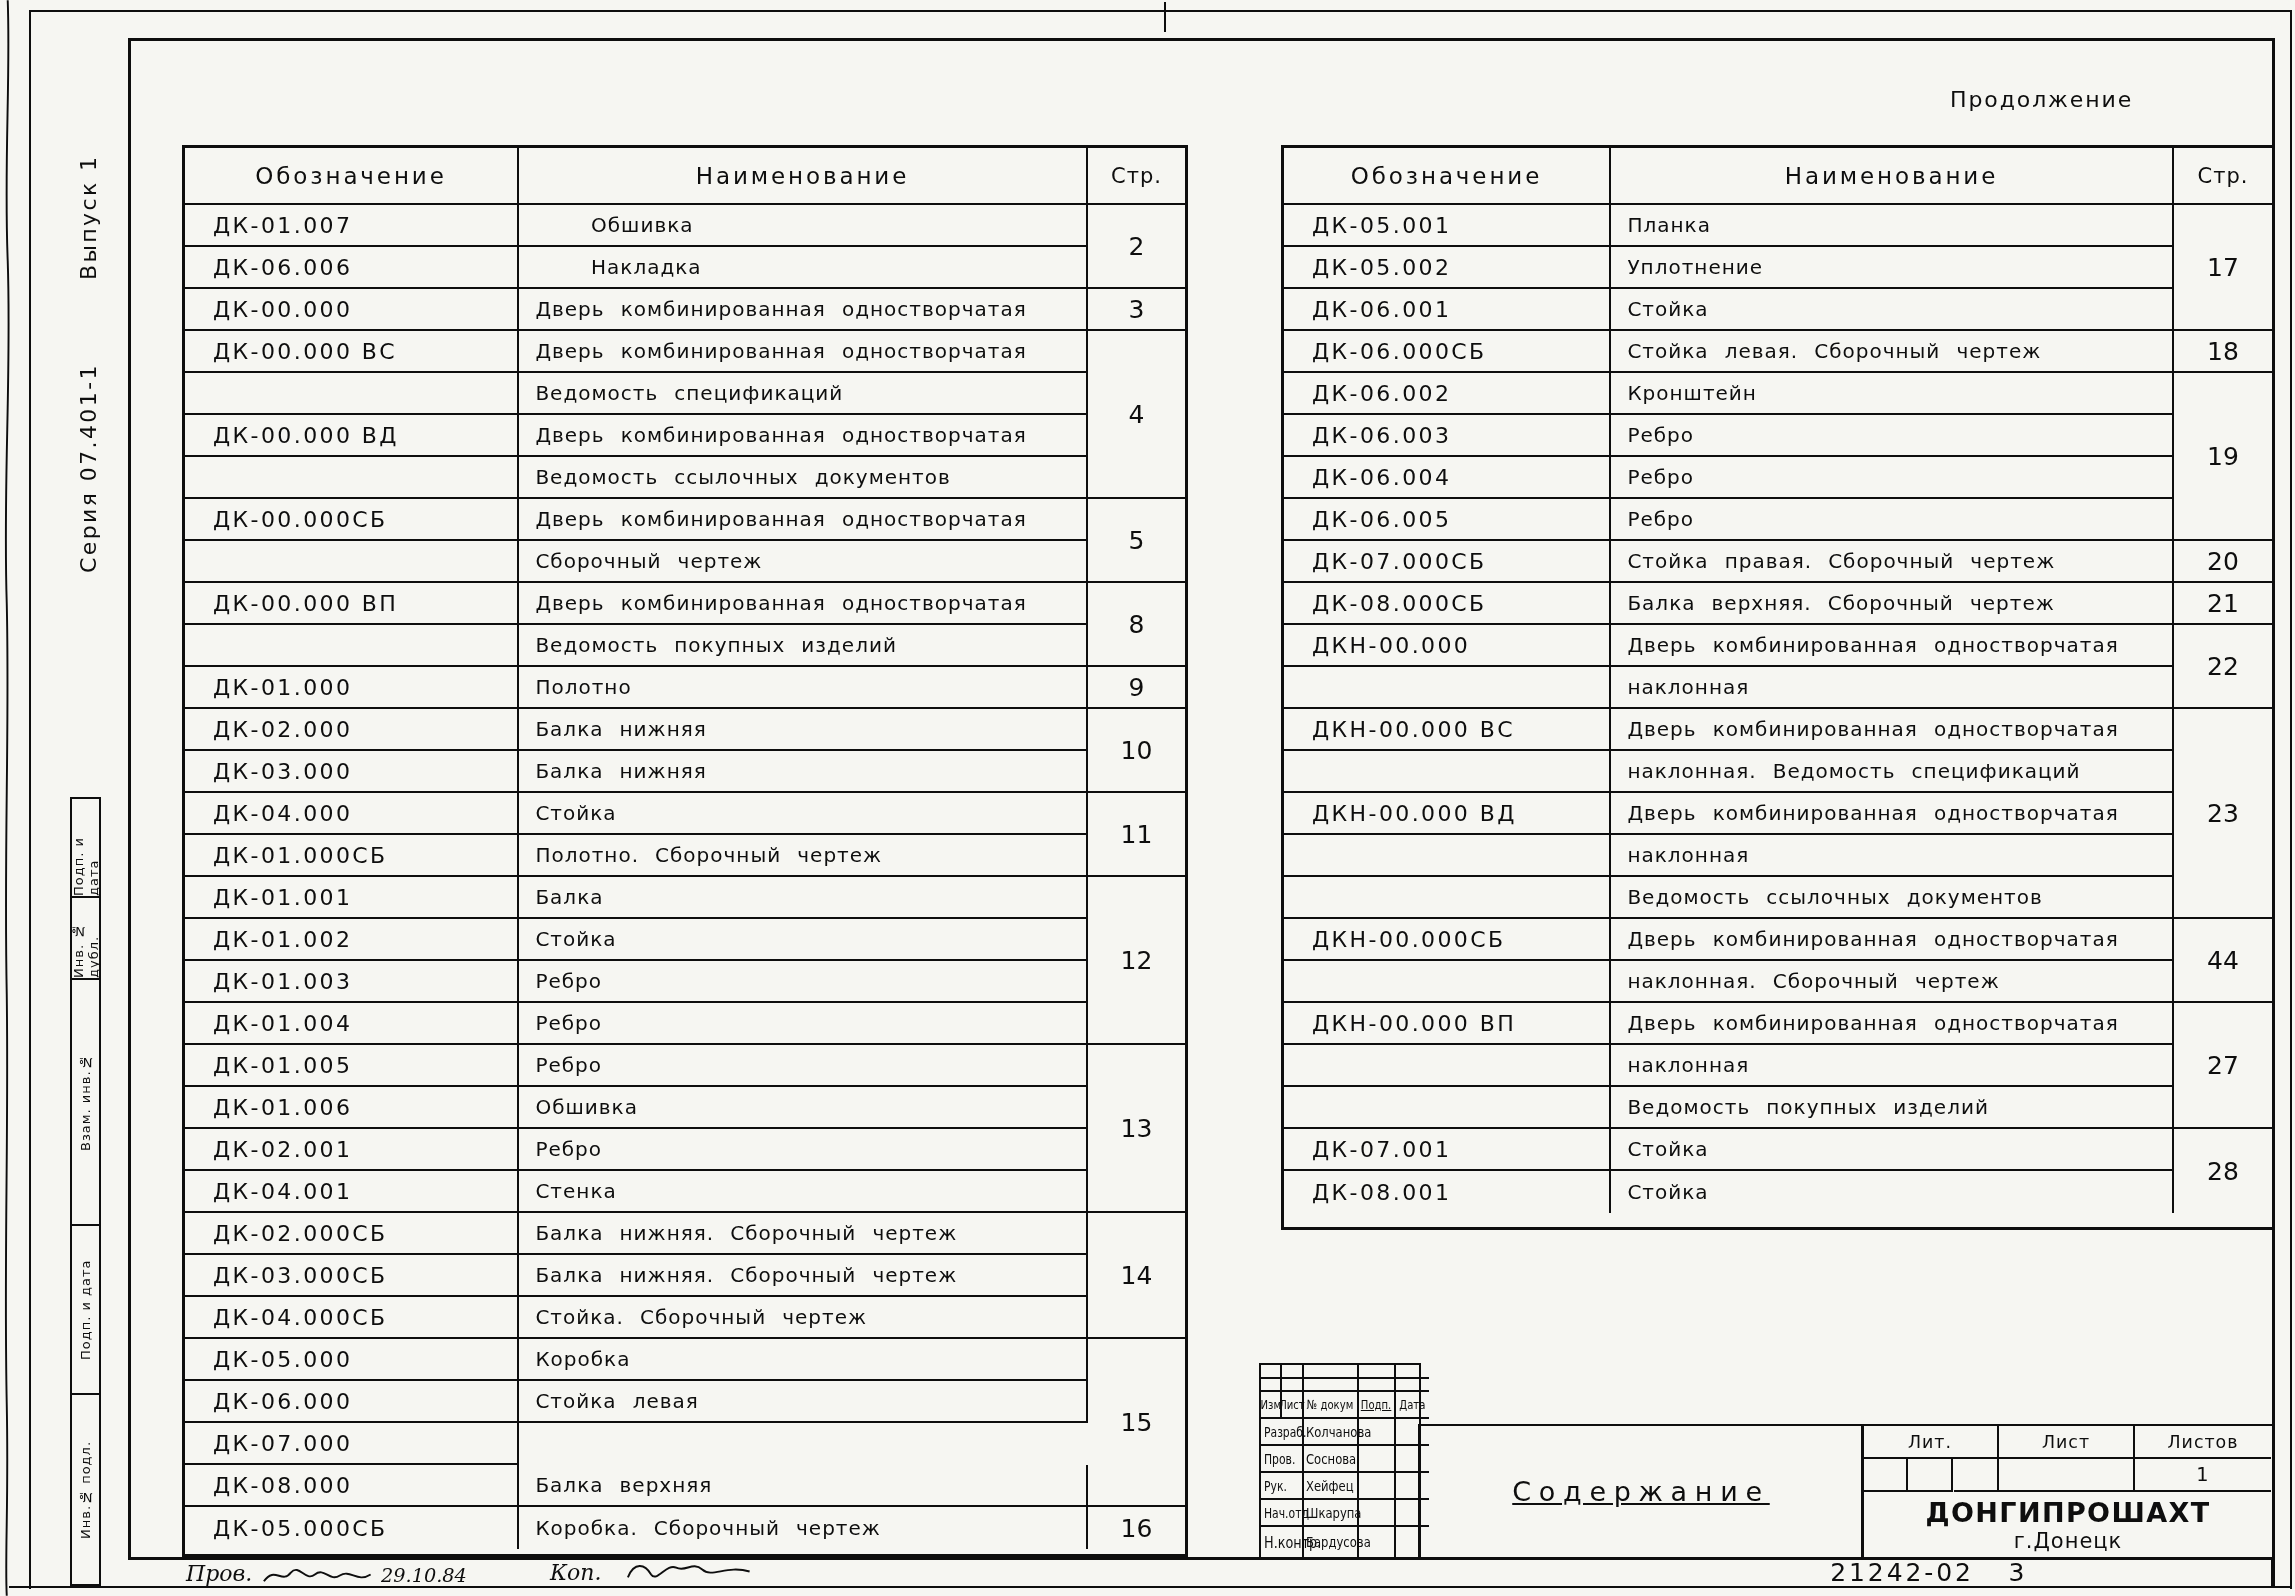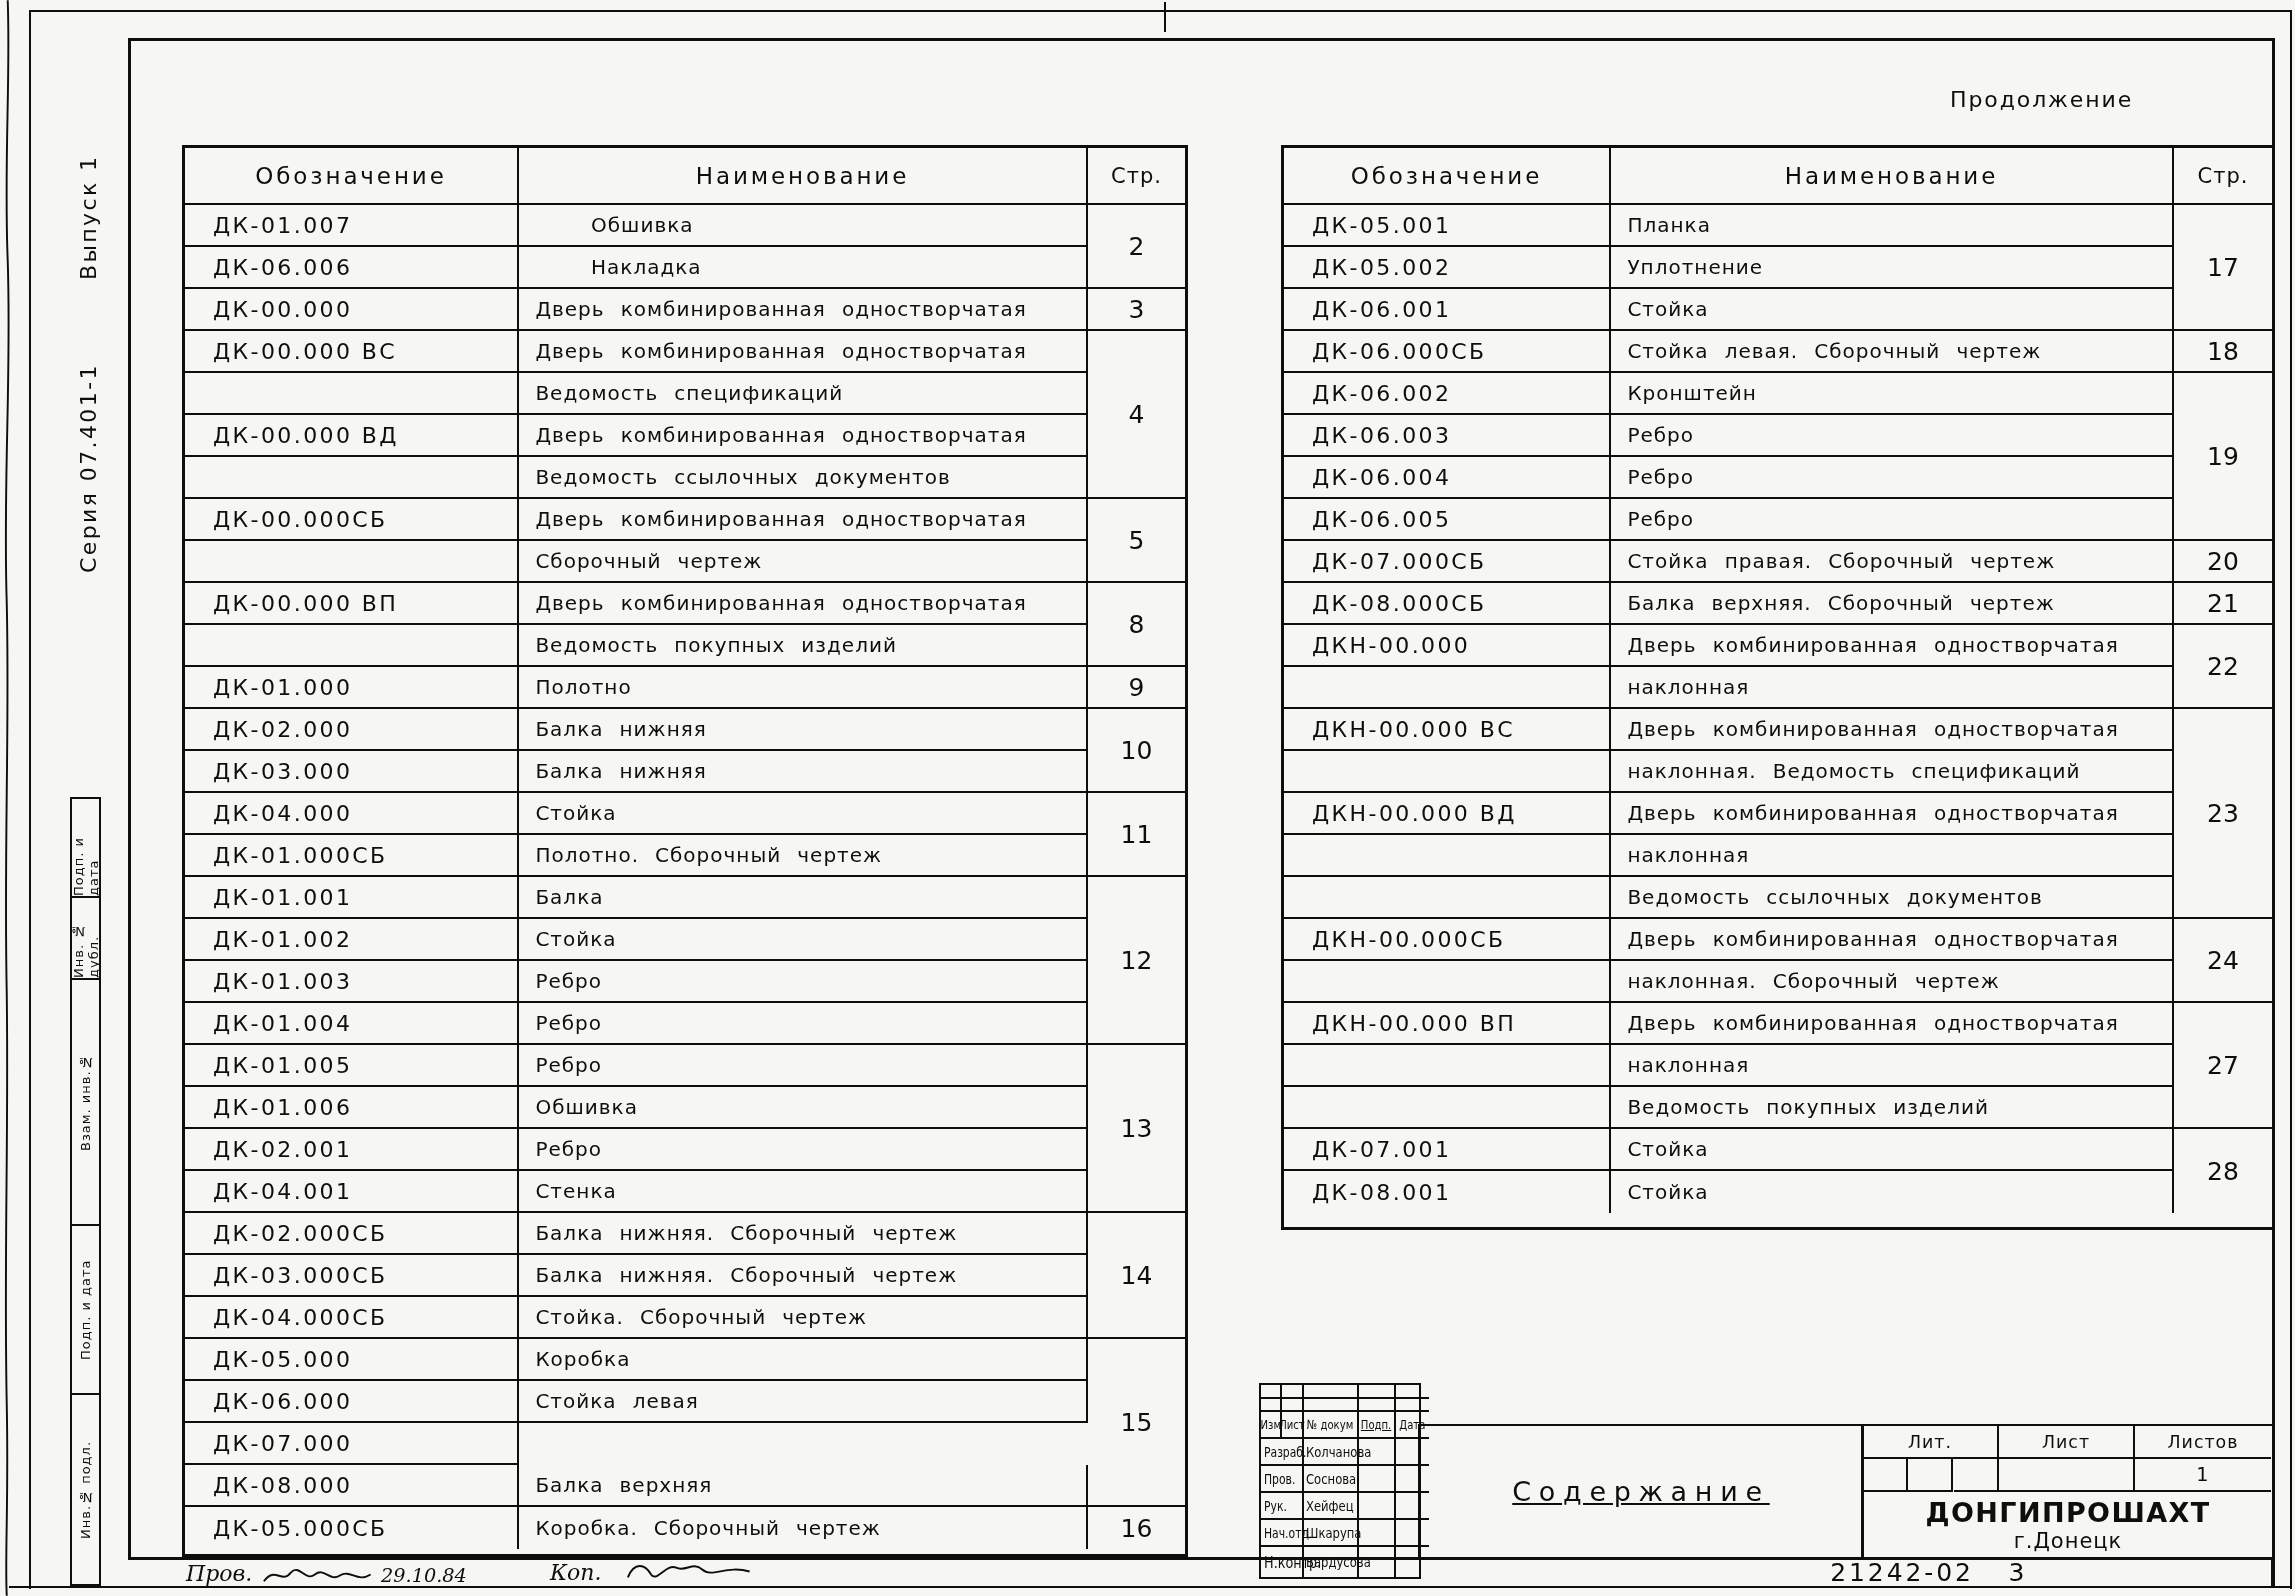--- a/index.html
+++ b/index.html
@@ -31,21 +31,21 @@
   .vtext{position:absolute;writing-mode:vertical-rl;transform:rotate(180deg);
          display:flex;align-items:center;justify-content:center;}
   .series{font-size:22px;letter-spacing:2.4px;}
   .stamp{position:absolute;left:70px;width:31px;border:2.4px solid #0e0e0e;
          box-sizing:border-box;background:#f6f6f2;}
   .stamp .vtext{position:absolute;inset:0;font-size:13px;letter-spacing:1px;}
   
   .tblock{position:absolute;border:2.9px solid #0e0e0e;box-sizing:border-box;}
   #sig-grid{left:1259px;top:1363px;width:162px;height:196px;display:grid;
       grid-template-columns:21px 22px 55px 37px 1fr;
-      grid-template-rows:13.5px 13.5px 27px 27px 27px 27px 27px 1fr;margin-top:20px;}
+      grid-template-rows:13.5px 13.5px 27px 27px 27px 27px 27px 1fr;}
   .tb-cell{border-right:2.4px solid #0e0e0e;border-bottom:2.4px solid #0e0e0e;
       display:flex;align-items:center;box-sizing:border-box;font-size:12.6px;overflow:visible;white-space:nowrap;}
   .tb-center{justify-content:center;}
   .no-br{border-right:none!important;}
   .squeeze{transform:scaleX(0.8);transform-origin:0 50%;display:inline-block;}
   .sq-c{transform:scaleX(0.8);transform-origin:50% 50%;display:inline-block;}
   #title-box{left:1418px;top:1424px;width:446px;height:135px;display:flex;
       align-items:center;justify-content:center;}
   #title-box .t{font-size:27px;letter-spacing:7.7px;word-spacing:4.8px;text-decoration:underline;}
   #lit-block{left:1861px;top:1424px;width:414px;height:135px;position:absolute;
@@ -236,21 +236,21 @@
       <div class="cell c-name" style="grid-area: 24 / 2;">Стойка</div>
       <div class="cell c-des no-bb" style="grid-area: 25 / 1;">ДК-08.001</div>
       <div class="cell c-name no-bb" style="grid-area: 25 / 2;">Стойка</div>
       <div class="cell c-page" style="grid-area: 2 / 3 / span 3;">17</div>
       <div class="cell c-page" style="grid-area: 5 / 3 / span 1;">18</div>
       <div class="cell c-page" style="grid-area: 6 / 3 / span 4;">19</div>
       <div class="cell c-page" style="grid-area: 10 / 3 / span 1;">20</div>
       <div class="cell c-page" style="grid-area: 11 / 3 / span 1;">21</div>
       <div class="cell c-page" style="grid-area: 12 / 3 / span 2;">22</div>
       <div class="cell c-page" style="grid-area: 14 / 3 / span 5;">23</div>
-      <div class="cell c-page" style="grid-area: 19 / 3 / span 2;">24</div>
+      <div class="cell c-page" style="grid-area: 19 / 3 / span 2;">44</div>
       <div class="cell c-page" style="grid-area: 21 / 3 / span 3;">27</div>
       <div class="cell c-page no-bb" style="grid-area: 24 / 3 / span 2;">28</div>
     </div>
 
   <div id="sig-grid" class="tblock">
       <div class="tb-cell" style="grid-area: 1 / 1;"></div>
       <div class="tb-cell" style="grid-area: 1 / 2;"></div>
       <div class="tb-cell" style="grid-area: 1 / 3;"></div>
       <div class="tb-cell" style="grid-area: 1 / 4;"></div>
       <div class="tb-cell no-br" style="grid-area: 1 / 5;"></div>

